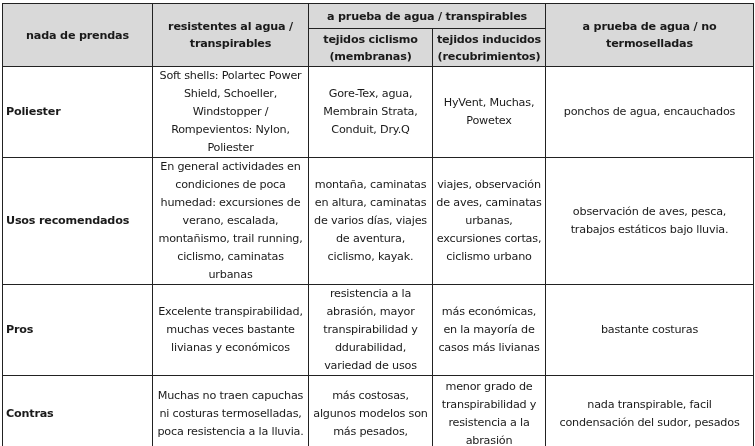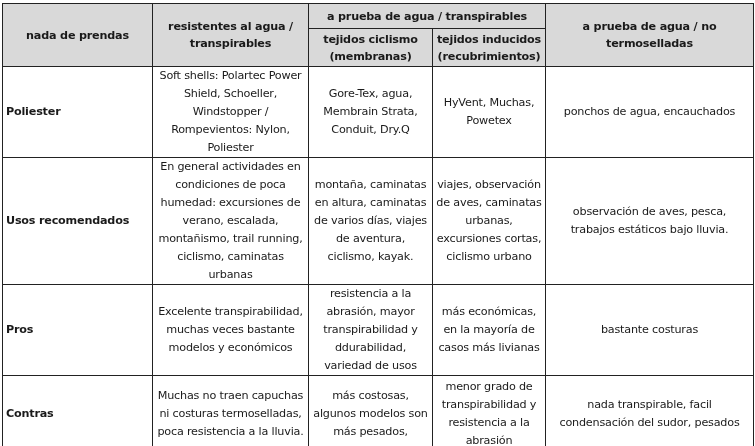--- a/index.html
+++ b/index.html
@@ -74,21 +74,21 @@
 urbanas,
 excursiones cortas,
 ciclismo urbano</td>
       <td class="cell pre">observación de aves, pesca,
 trabajos estáticos bajo lluvia.</td>
     </tr>
     <tr style="height:84px">
       <td class="rowhead">Pros</td>
       <td class="cell pre">Excelente transpirabilidad,
 muchas veces bastante
-modelos y económicos</td>
+livianas y económicos</td>
       <td class="cell pre">resistencia a la
 abrasión, mayor
 transpirabilidad y
 ddurabilidad,
 variedad de usos</td>
       <td class="cell pre">más económicas,
 en la mayoría de
 casos más livianas</td>
       <td class="cell pre">bastante costuras</td>
     </tr>

